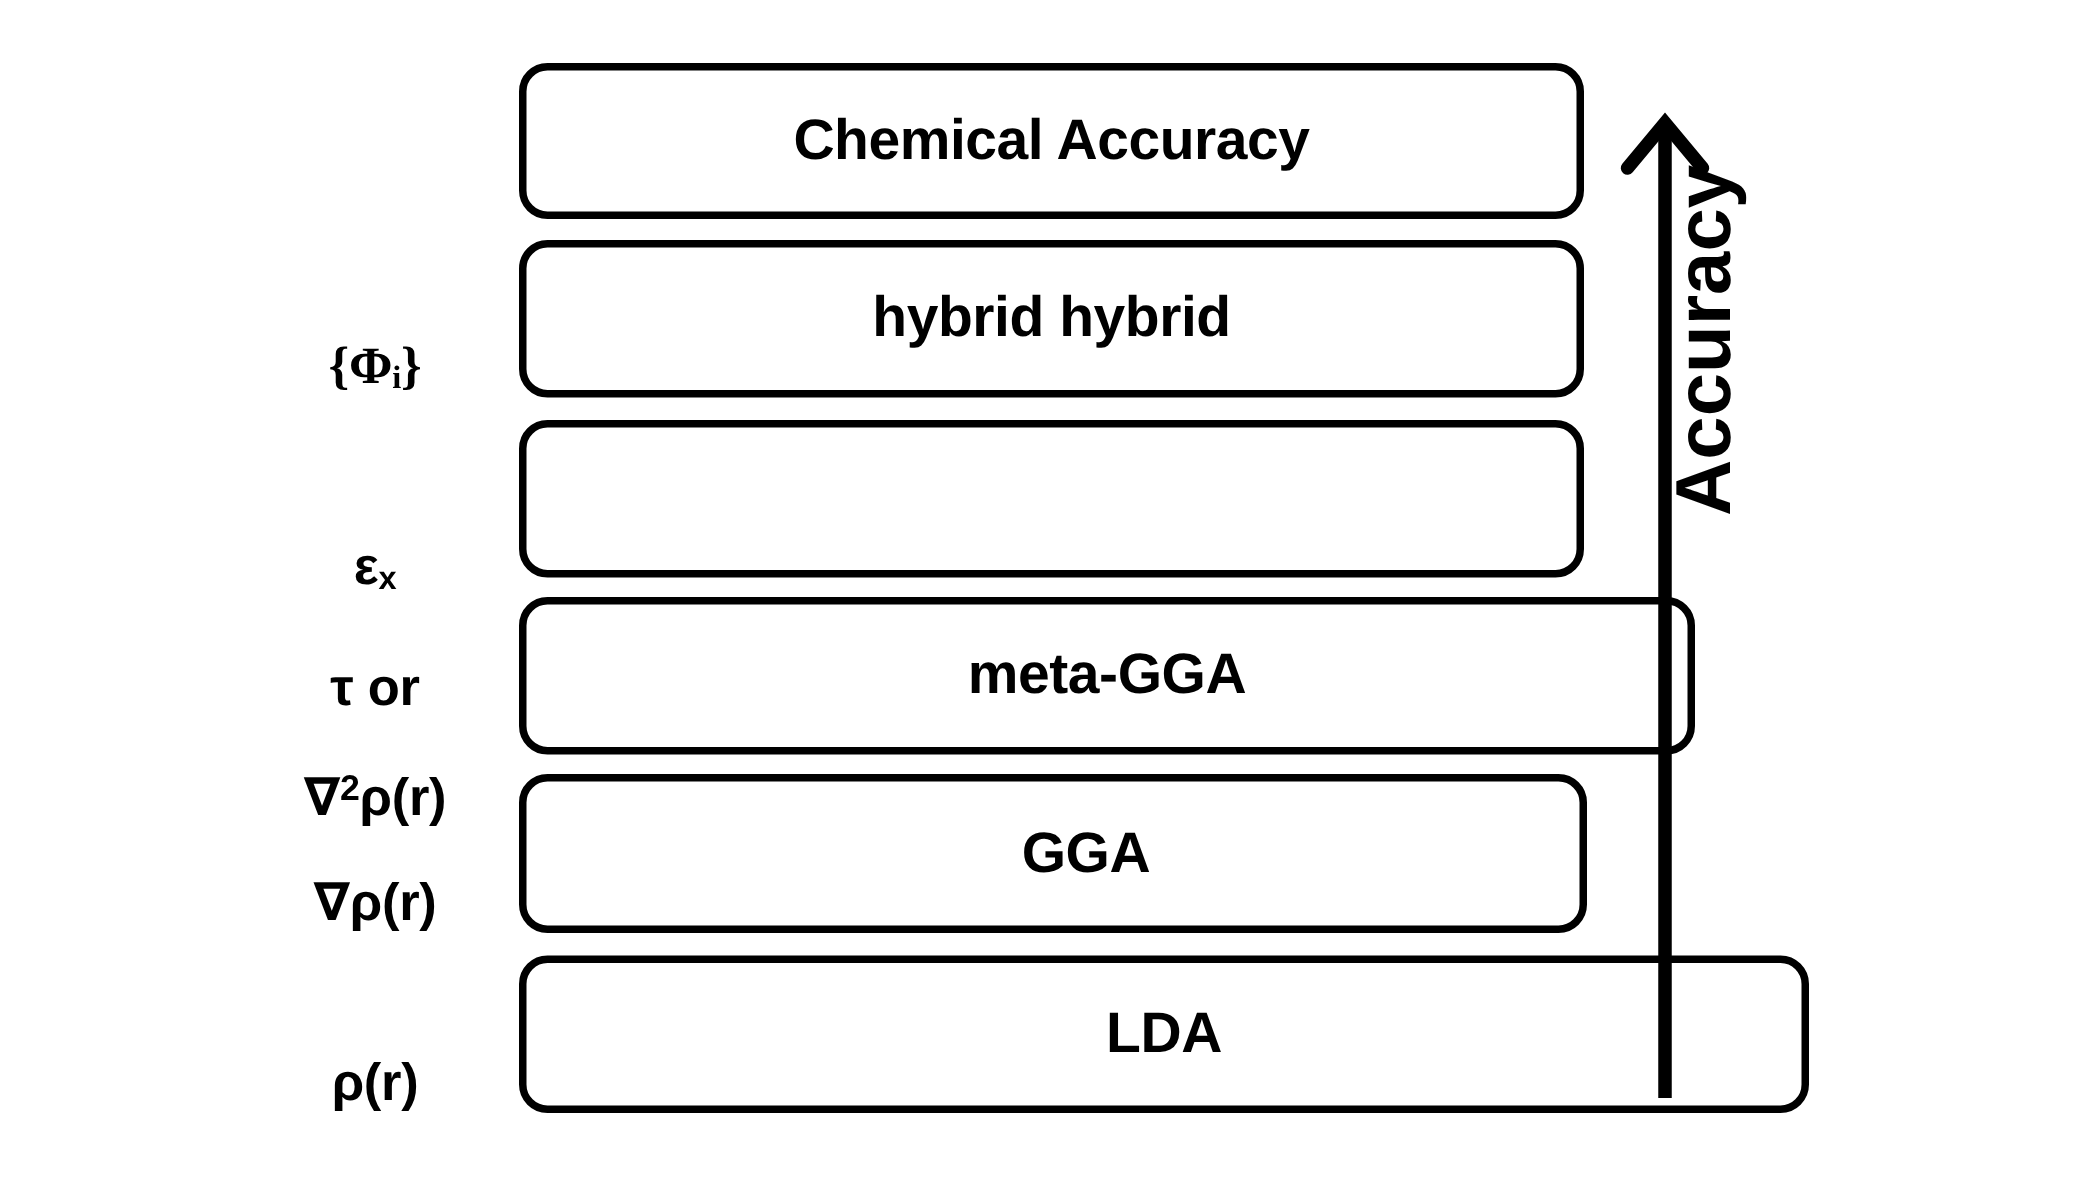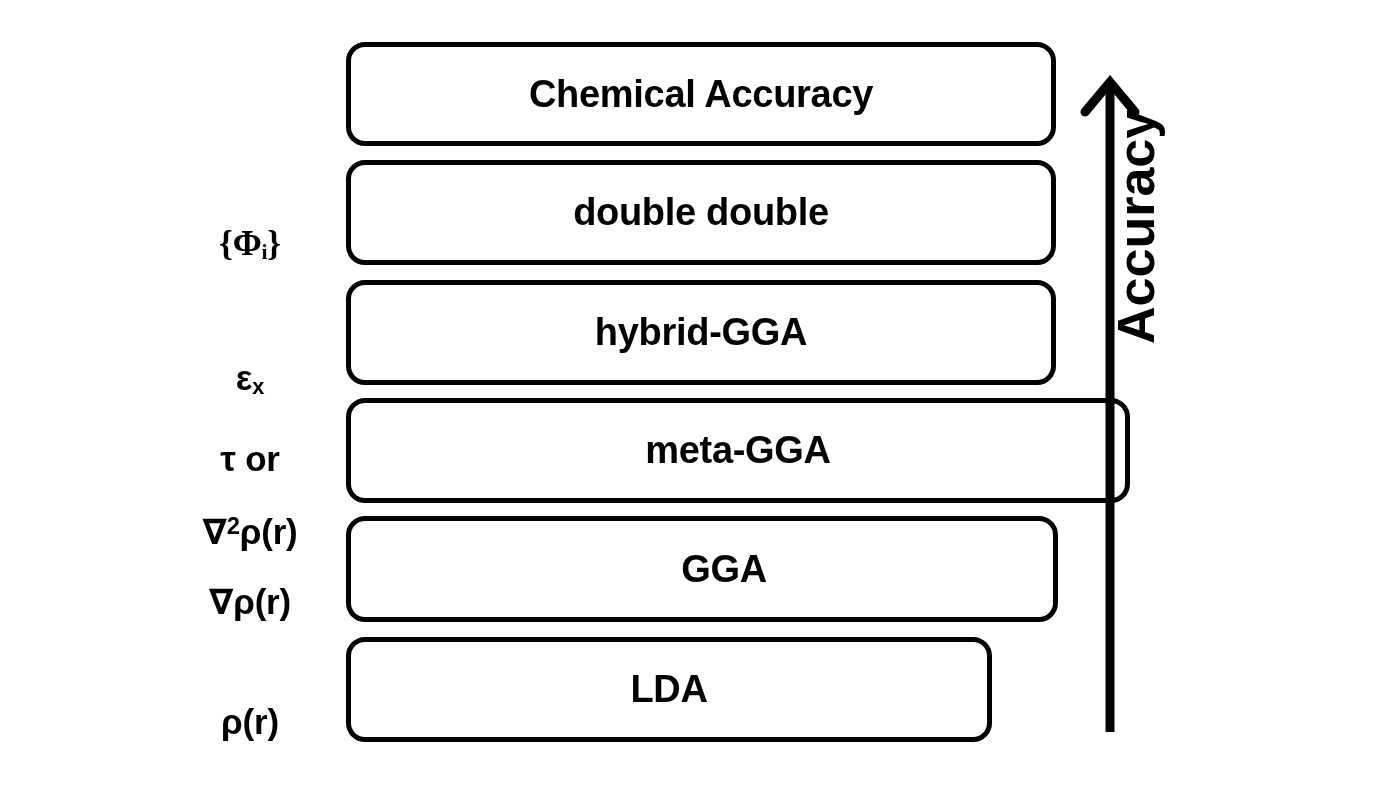--- a/index.html
+++ b/index.html
@@ -127,38 +127,37 @@
 
   <div class="ladder-label" style="top:668px;">
     <span class="lbl-line">ρ(r)</span>
   </div>
 
   <div class="rung" style="top:42px; height:104px; width:710px;">
     <span class="rung-text">Chemical Accuracy</span>
   </div>
 
   <div class="rung" style="top:160px; height:105px; width:710px;">
-    <span class="rung-text">double double</span>
+    <span class="rung-text">hybrid hybrid</span>
   </div>
 
   <div class="rung" style="top:280px; height:105px; width:710px;">
     <span class="rung-split">
-      <span class="rung-text">hybrid-GGA</span>
     </span>
   </div>
 
   <div class="rung" style="top:398px; height:105px; width:784px;">
     <span class="rung-text">meta-GGA</span>
   </div>
 
   <div class="rung" style="top:516px; height:106px; width:712px;padding-left:44px;">
     <span class="rung-text">GGA</span>
   </div>
 
-  <div class="rung" style="top:637px; height:105px; width:646px;">
+  <div class="rung" style="top:637px; height:105px; width:860px;">
     <span class="rung-text">LDA</span>
   </div>
 
   <div id="accuracy-arrow">
     <svg viewBox="0 0 70 666" xmlns="http://www.w3.org/2000/svg" aria-hidden="true">
       <line x1="32" y1="12" x2="32" y2="660" stroke="#000000" stroke-width="9" stroke-linecap="butt"></line>
       <path d="M 7 40 L 32 10 L 57 40" fill="none" stroke="#000000" stroke-width="9" stroke-linecap="round" stroke-linejoin="miter"></path>
     </svg>
   </div>
 

